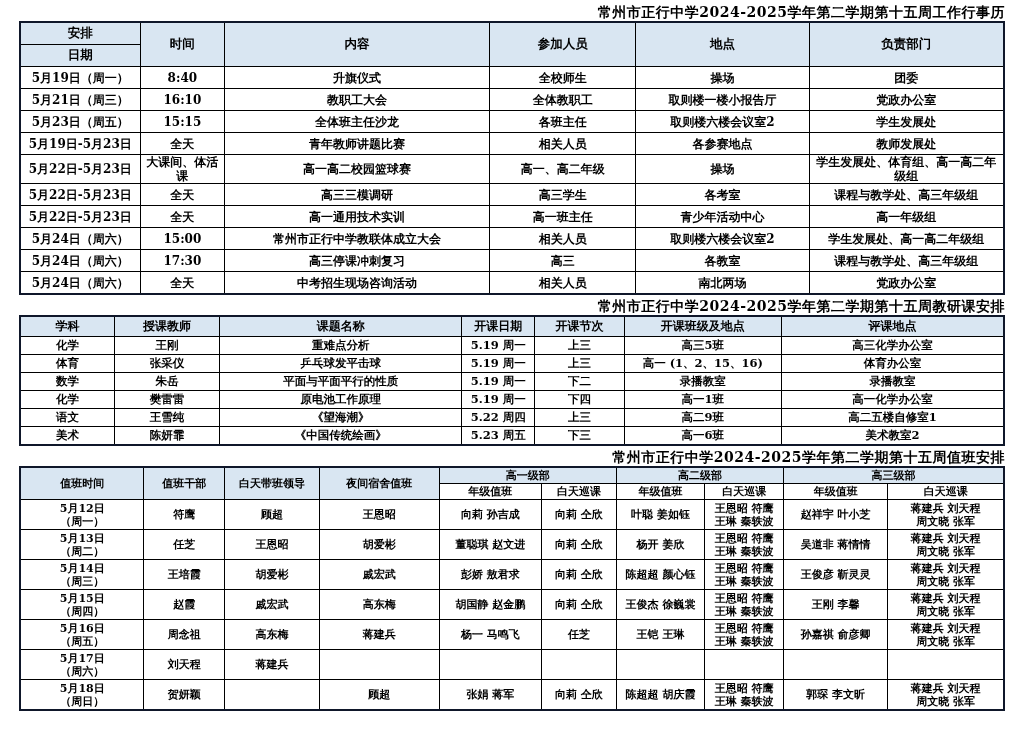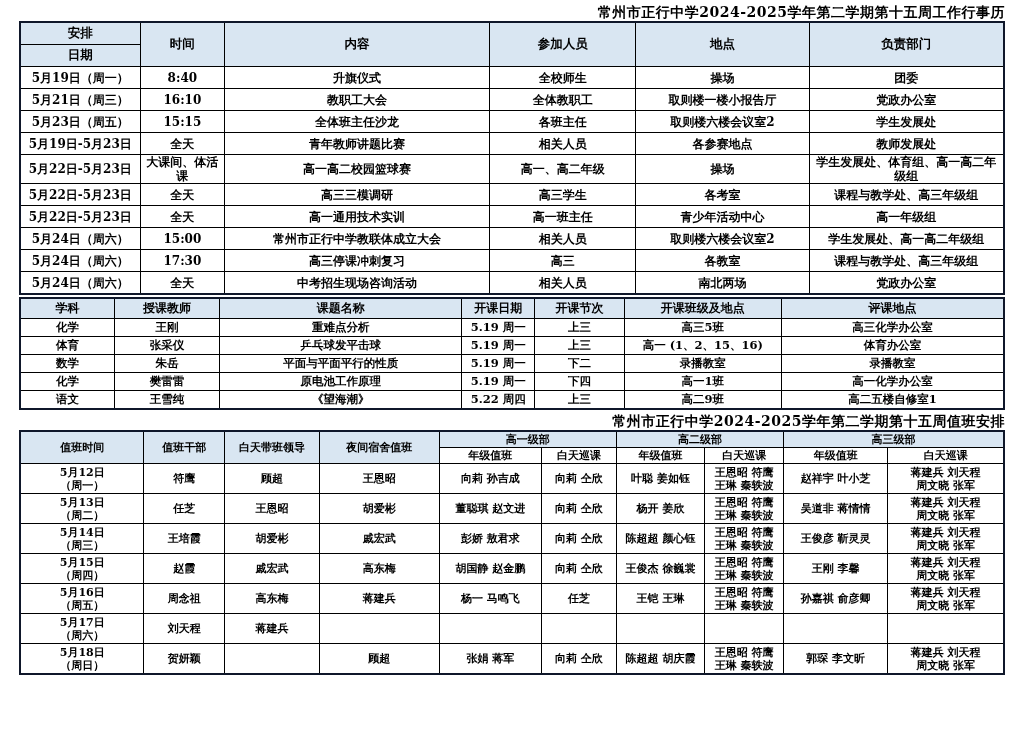--- a/index.html
+++ b/index.html
@@ -133,20 +133,21 @@
           <td>中考招生现场咨询活动</td>
           <td>相关人员</td>
           <td>南北两场</td>
           <td>党政办公室</td>
         </tr>
       </tbody>
   </table>
 
   <div class="gap"></div>
 
+  <div class="doc-title">常州市正行中学2024-2025学年第二学期第十五周教研课安排</div>
   <table class="t2">
     <colgroup>
       <col style="width:9.6%">
         <col style="width:10.7%">
         <col style="width:24.6%">
         <col style="width:7.4%">
       <col style="width:9.1%">
         <col style="width:16.0%">
         <col style="width:22.6%">
     </colgroup>
@@ -199,20 +200,29 @@
           <td>高一化学办公室</td>
         </tr>
         <tr>
           <td>语文</td>
           <td>王雪纯</td>
           <td>《望海潮》</td>
           <td>5.22 周四</td>
           <td>上三</td>
           <td>高二9班</td>
           <td>高二五楼自修室1</td>
+        </tr>
+        <tr>
+          <td>美术</td>
+          <td>陈妍霏</td>
+          <td>《中国传统绘画》</td>
+          <td>5.23 周五</td>
+          <td>下三</td>
+          <td>高一6班</td>
+          <td>美术教室2</td>
         </tr>
       </tbody>
   </table>
 
   <div class="gap"></div>
 
   <div class="doc-title">常州市正行中学2024-2025学年第二学期第十五周值班安排</div>
   <table class="t3">
     <colgroup>
       <col style="width:12.6%">

